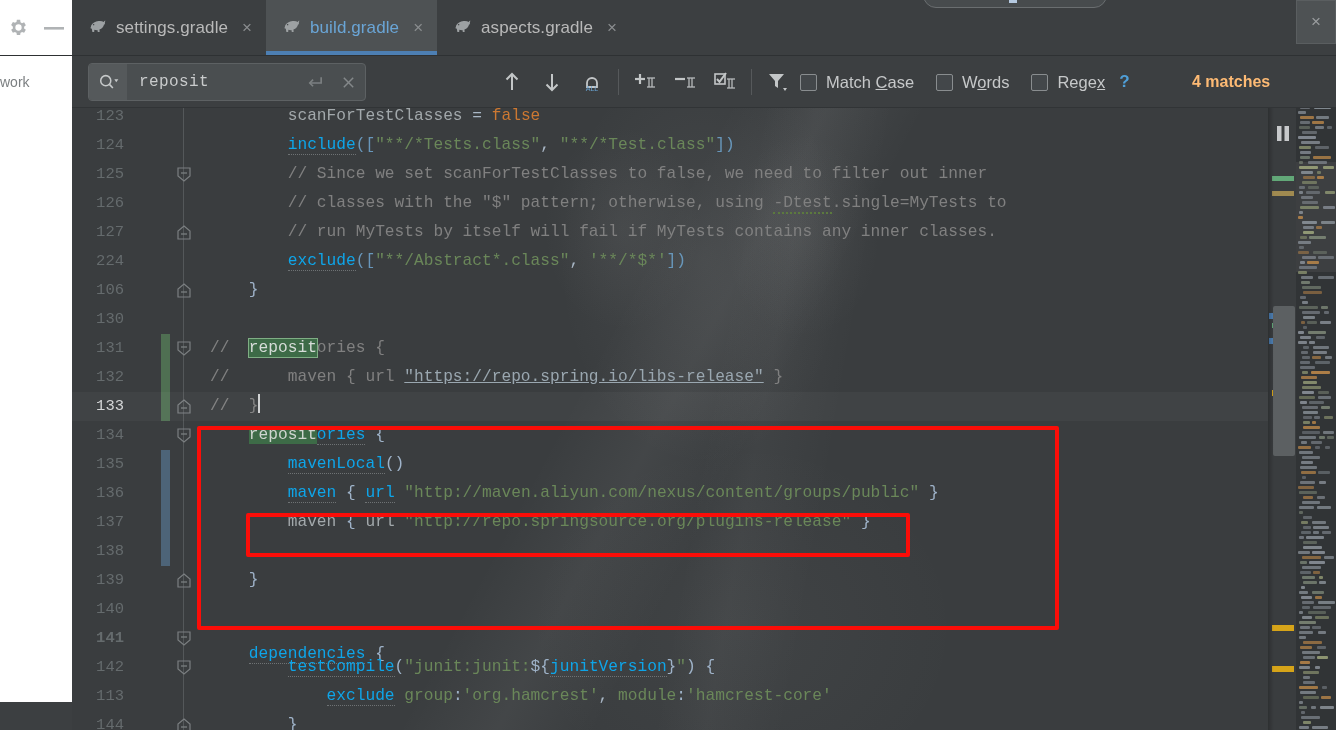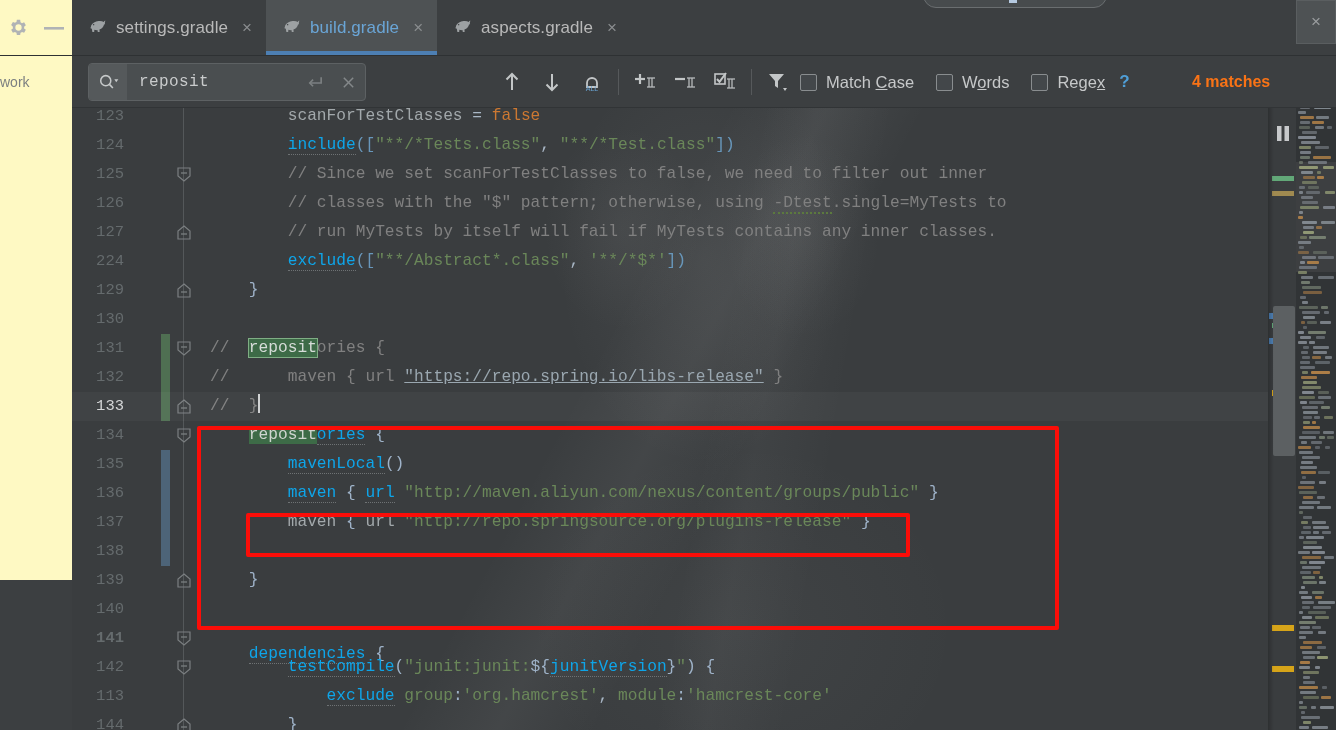--- a/index.html
+++ b/index.html
@@ -20,22 +20,22 @@
       radial-gradient(ellipse 120px 160px at 620px 230px, rgba(170,170,170,.07), rgba(0,0,0,0) 70%),
       radial-gradient(ellipse 120px 160px at 800px 235px, rgba(170,170,170,.07), rgba(0,0,0,0) 70%),
       radial-gradient(ellipse 300px 260px at 740px 620px, rgba(175,175,175,.06), rgba(0,0,0,0) 75%),
       linear-gradient(118deg, rgba(255,255,255,0) 44%, rgba(235,235,235,.055) 50%, rgba(255,255,255,0) 57%),
       linear-gradient(104deg, rgba(255,255,255,0) 52%, rgba(225,225,225,.04) 56%, rgba(255,255,255,0) 62%);
     pointer-events:none;
   }
 
   
   .left-rail {
-    position:absolute; left:0; top:0; width:72px; height:580px;
-    background:#fef9c3; z-index:6;
+    position:absolute; left:0; top:0; width:72px; height:702px;
+    background:#ffffff; z-index:6;
   }
   .rail-top { position:absolute; left:0; top:0; width:72px; height:56px;
     border-bottom:1px solid #2e3133; display:flex; align-items:center; }
   .rail-ico { width:36px; height:56px; display:flex; align-items:center; justify-content:center; }
   .rail-ico svg { display:block; }
   .rail-word {
     position:absolute; left:0; top:56px; width:72px; height:52px;
     display:flex; align-items:center; color:#7b7f81; font-size:14px;
     font-family:"Liberation Sans", sans-serif; padding-left:0px;
   }
@@ -92,21 +92,21 @@
   .tb-icons { position:absolute; left:420px; top:0; height:52px; display:flex; align-items:center; gap:0; }
   .tb-btn { width:40px; height:52px; display:flex; align-items:center; justify-content:center; }
   .tb-sep { width:1px; height:26px; background:#56595b; margin:0 6px; }
 
   .checks { position:absolute; left:728px; top:0; height:52px; display:flex; align-items:center; gap:22px; }
   .chk { display:flex; align-items:center; gap:9px; color:#c6c8c9; font-size:16.5px; }
   .chkbox { width:17px; height:17px; border:1px solid #898d8f; background:#43474a; border-radius:2px; flex:none; }
   .chk u { text-decoration:underline; }
   .help-q { color:#4f9fd8; font-size:17px; font-weight:bold; margin-left:-8px; }
   .matches { position:absolute; left:1120px; top:0; height:52px; display:flex; align-items:center;
-    color:#f97316; font-size:16px; font-weight:bold; }
+    color:#fdba74; font-size:16px; font-weight:bold; }
 
   
   .editor {
     position:absolute; left:72px; top:108px; width:1196px; height:622px;
     background:#3a3d3f; overflow:hidden; z-index:3;
   }
   .editor-bg {
     position:absolute; inset:0;
     background:
       radial-gradient(ellipse 200px 290px at 630px 150px, rgba(205,205,205,.075), rgba(0,0,0,0) 72%),
@@ -231,21 +231,21 @@
           <div class="fold"><svg width="16" height="15" viewBox="0 0 16 15">
               <path d="M8 1l6 5v8H2V6z" fill="none" stroke="#7b7f81" stroke-width="1.2"></path>
               <line x1="5" y1="9" x2="11" y2="9" stroke="#7b7f81" stroke-width="1.3"></line>
             </svg></div>
         </div>
         <div class="gutter-line" style="top: 139px;">
           <div class="lineno">224</div>
           <div class="foldline"></div>
         </div>
         <div class="gutter-line" style="top: 168px;">
-          <div class="lineno">129</div>
+          <div class="lineno">106</div>
           <div class="foldline"></div>
           <div class="fold"><svg width="16" height="15" viewBox="0 0 16 15">
               <path d="M8 1l6 5v8H2V6z" fill="none" stroke="#7b7f81" stroke-width="1.2"></path>
               <line x1="5" y1="9" x2="11" y2="9" stroke="#7b7f81" stroke-width="1.3"></line>
             </svg></div>
         </div>
         <div class="gutter-line" style="top: 197px;">
           <div class="lineno">130</div>
           <div class="foldline"></div>
         </div>

